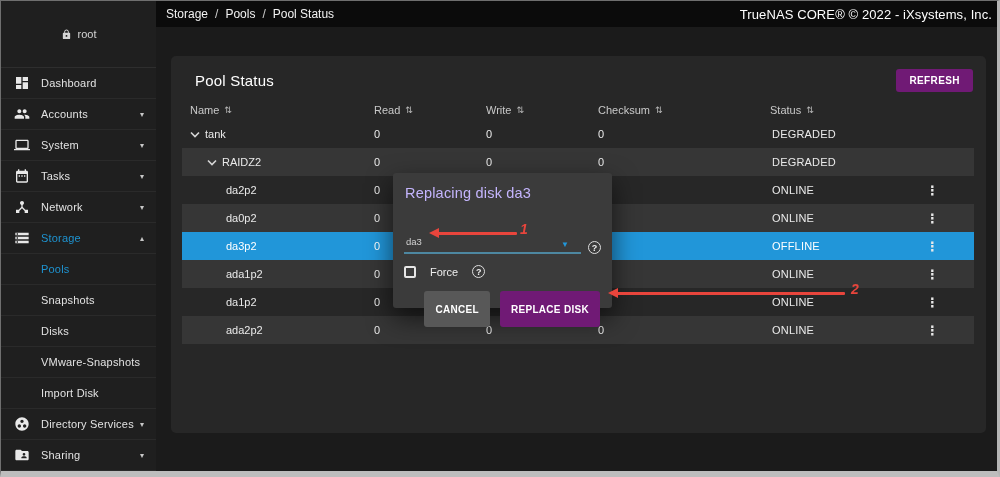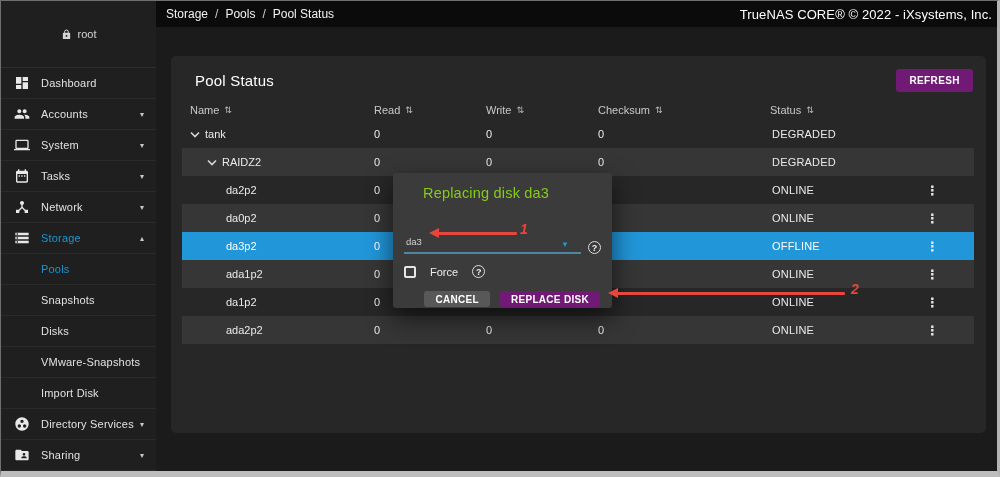--- a/index.html
+++ b/index.html
@@ -52,31 +52,31 @@
   .cell.name { display:flex; align-items:center; gap:5px; }
   .lvl0 .cell.name { padding-left:8px; }
   .lvl1 .cell.name { padding-left:25px;text-align:center; }
   .lvl2 .cell.name { padding-left:44px; }
   .tree-chevron { display:inline-flex; }
   .cell.status { padding-left:2px; letter-spacing:.2px; }
   .cell.menu { padding-left:8px; }
   .dots { font-size:13px; font-weight:bold; color:#e8e8e8; letter-spacing:0; line-height:13px; cursor:pointer; }
   
   .dialog { position:absolute; left:392px; top:172px; width:219px; height:135px; background:#3b3b3b; border-radius:3px; padding:10px 11px; z-index:20; box-shadow:0 10px 26px rgba(0,0,0,.6); }
-  .dialog h2 { font-size:14.5px; font-weight:500; color:#84cc16; letter-spacing:.2px; margin:2px 0 0 19px; }
+  .dialog h2 { font-size:14.5px; font-weight:500; color:#c4b5fd; letter-spacing:.2px; margin:2px 0 0 1px; }
   .field-row { display:flex; align-items:flex-end; gap:7px; margin-top:30px; }
   .field { position:relative; width:180px; border-bottom:2px solid #4d87a1; padding:0 0 3px 2px; cursor:pointer; }
   .field .val { font-size:9.5px; color:#d2d2d2; }
   .field .caret { position:absolute; right:12px; bottom:3px; font-size:8px; color:#2196d9; }
   .help { display:inline-flex; align-items:center; justify-content:center; width:13px; height:13px; border:1.5px solid #dedede; border-radius:50%; font-size:9px; font-weight:bold; color:#eee; cursor:pointer; flex:none; }
   .force-row { display:flex; align-items:center; gap:14px; margin-top:11px; }
   .checkbox { width:12px; height:12px; border:2px solid #e6e6e6; border-radius:2px; cursor:pointer; }
   .force-row label { font-size:11px; color:#eee; }
   .dialog-actions { display:flex; justify-content:flex-end; gap:10px; margin-top:13px; padding-right:1px; }
-  .dialog-actions .btn { height:16px; padding:0 11px; font-size:10px; letter-spacing:.3px; }
+  .dialog-actions .btn { height:36px; padding:0 11px; font-size:10px; letter-spacing:.3px; }
   
   .arrow { position:absolute; height:11px; z-index:40; pointer-events:none; }
   .arrow .shaft { position:absolute; left:9px; right:0; top:4px; height:2.5px; background:#e8453c; border-radius:1px; }
   .arrow .head { position:absolute; left:0; top:0; width:0; height:0; border-top:5.5px solid transparent; border-bottom:5.5px solid transparent; border-right:10px solid #e8453c; }
   .annot-num { position:absolute; z-index:40; color:#e8453c; font-weight:bold; font-style:italic; font-size:14px; pointer-events:none; }
 </style>
 </head>
 <body>
 
 <div class="screen">

